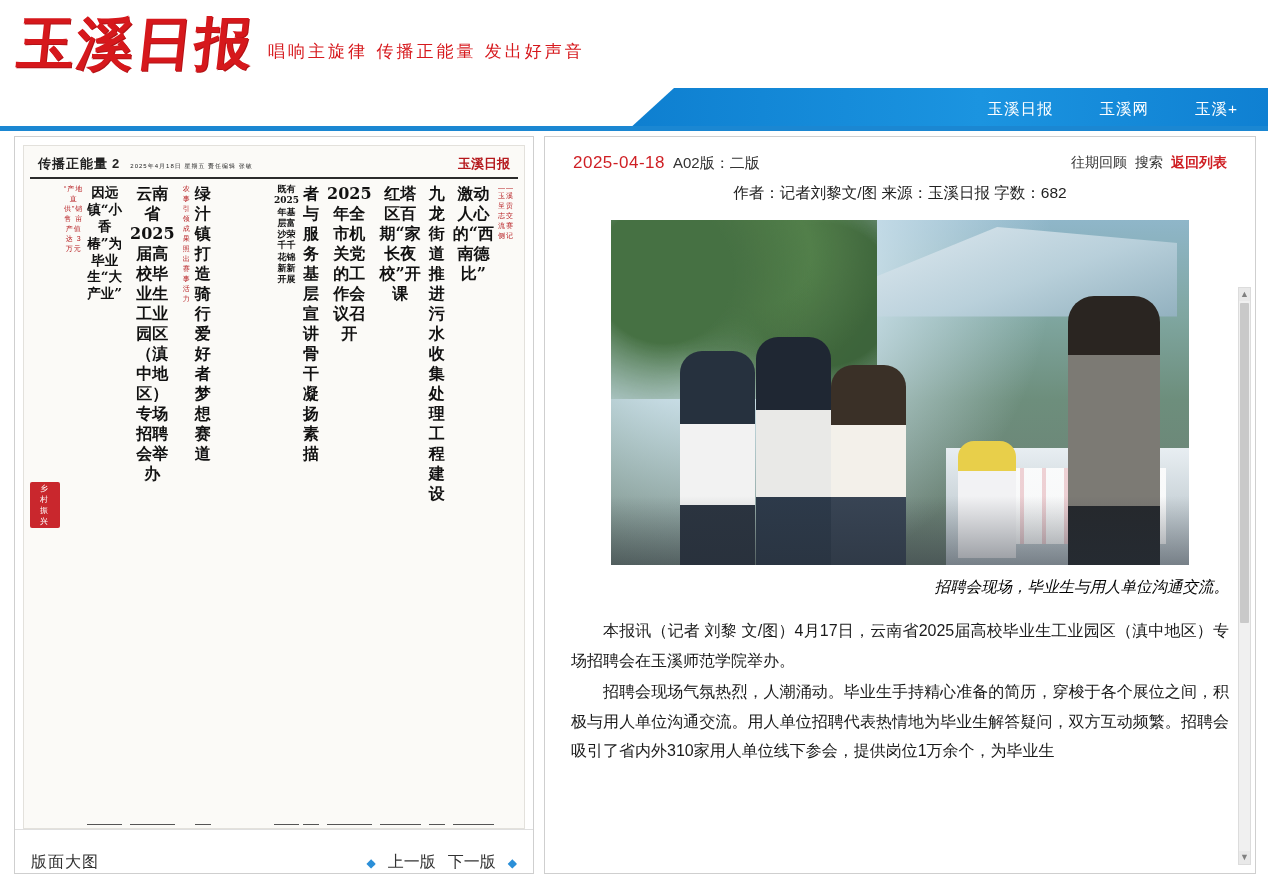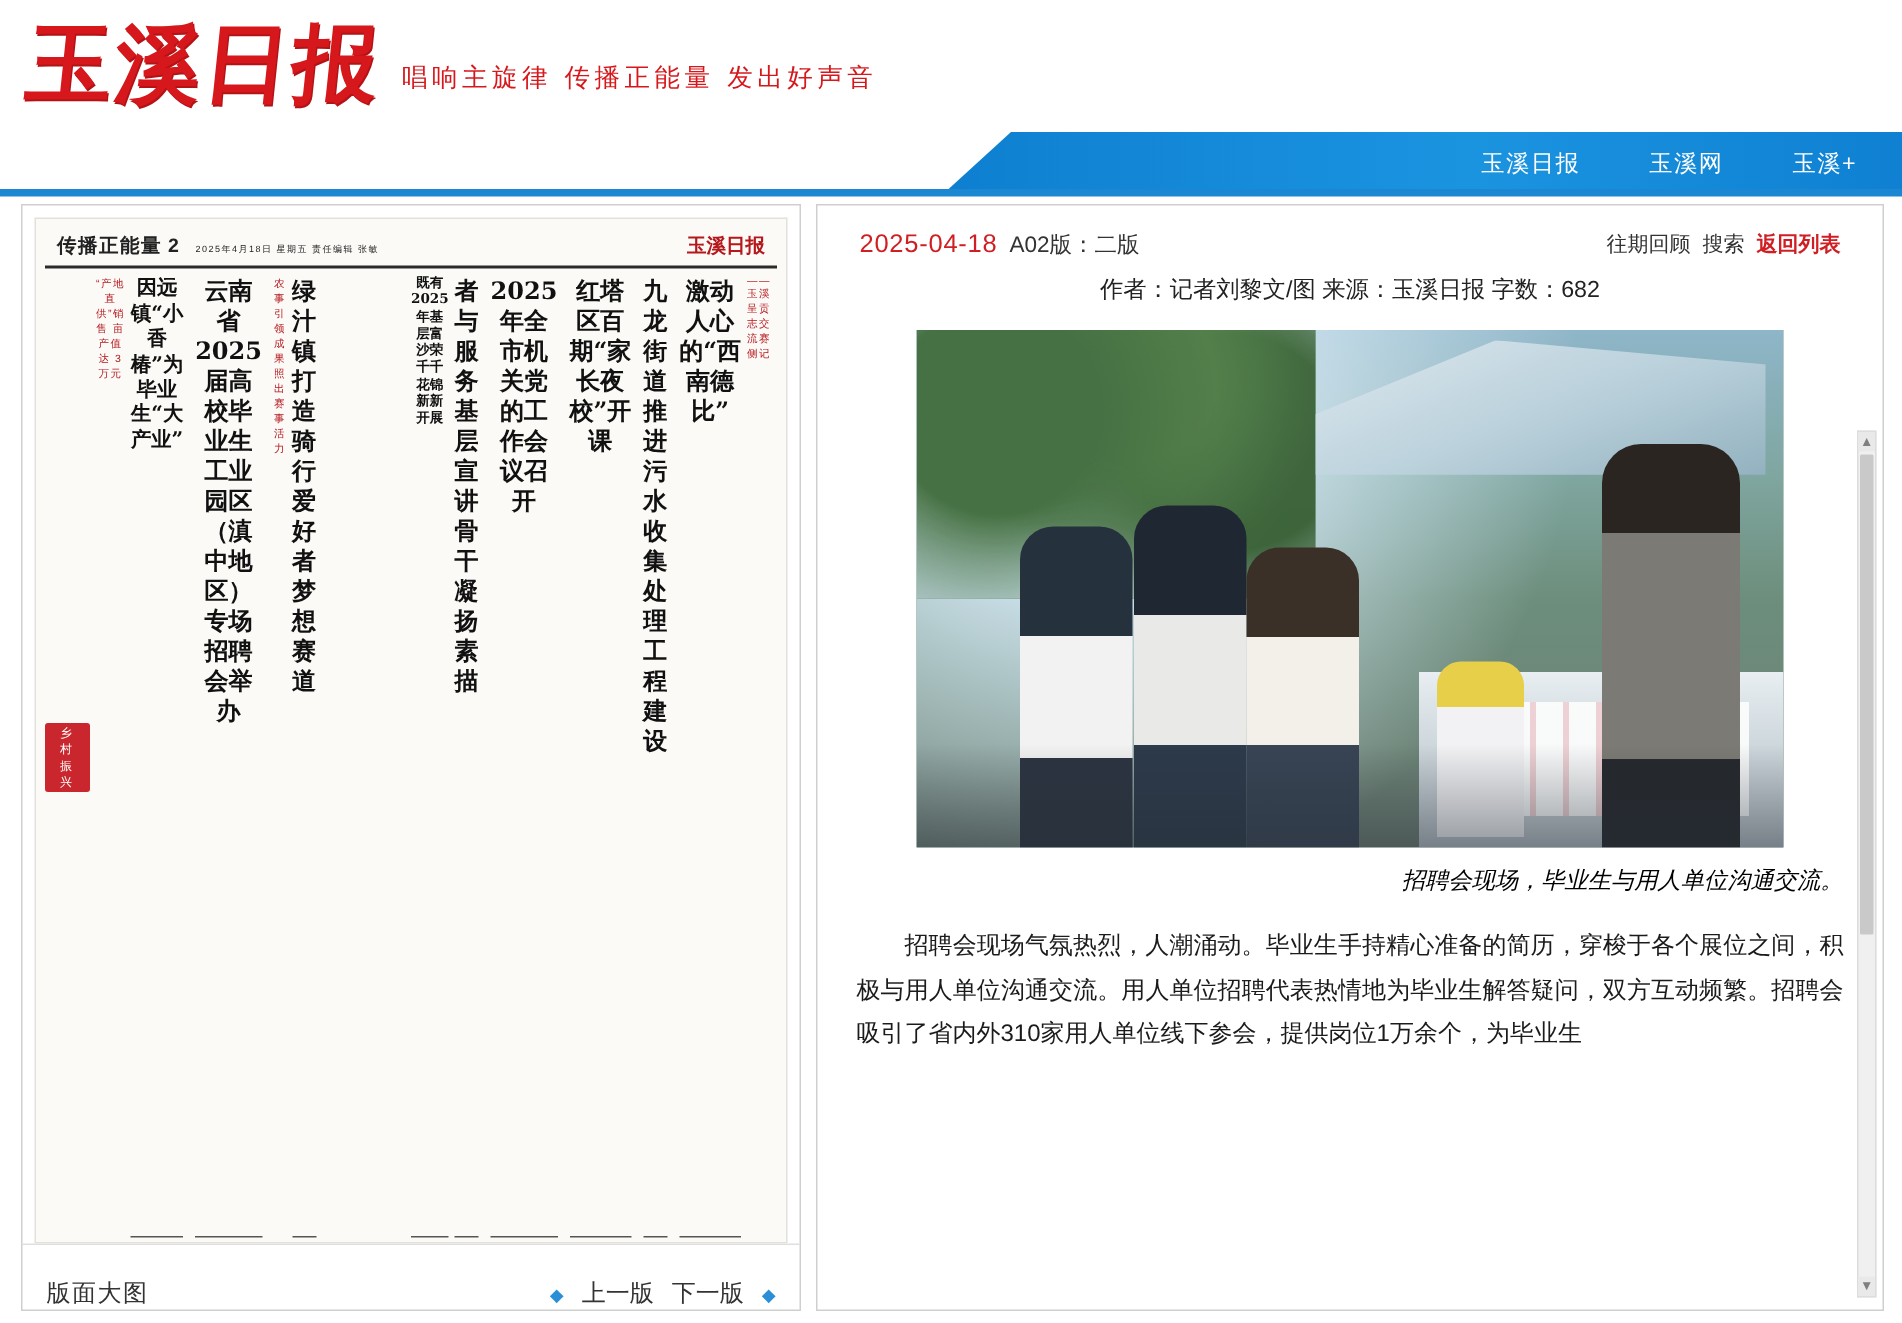--- a/index.html
+++ b/index.html
@@ -481,20 +481,21 @@
         <div class="p-l p2"></div>
         <div class="p-l p3"></div>
         <div class="p-yellow"></div>
         <div class="p-man"></div>
         <div class="crowd"></div>
       </div>
 
       <div class="art-cap">招聘会现场，毕业生与用人单位沟通交流。</div>
 
       <div class="art-body">
+        <p>本报讯（记者 刘黎 文/图）4月17日，云南省2025届高校毕业生工业园区（滇中地区）专场招聘会在玉溪师范学院举办。</p>
         <p>招聘会现场气氛热烈，人潮涌动。毕业生手持精心准备的简历，穿梭于各个展位之间，积极与用人单位沟通交流。用人单位招聘代表热情地为毕业生解答疑问，双方互动频繁。招聘会吸引了省内外310家用人单位线下参会，提供岗位1万余个，为毕业生</p>
       </div>
 
       <div class="scrollbar">
         <div class="scroll-up">▲</div>
         <div class="scroll-thumb"></div>
         <div class="scroll-down">▼</div>
       </div>
     </div>
   </div>

